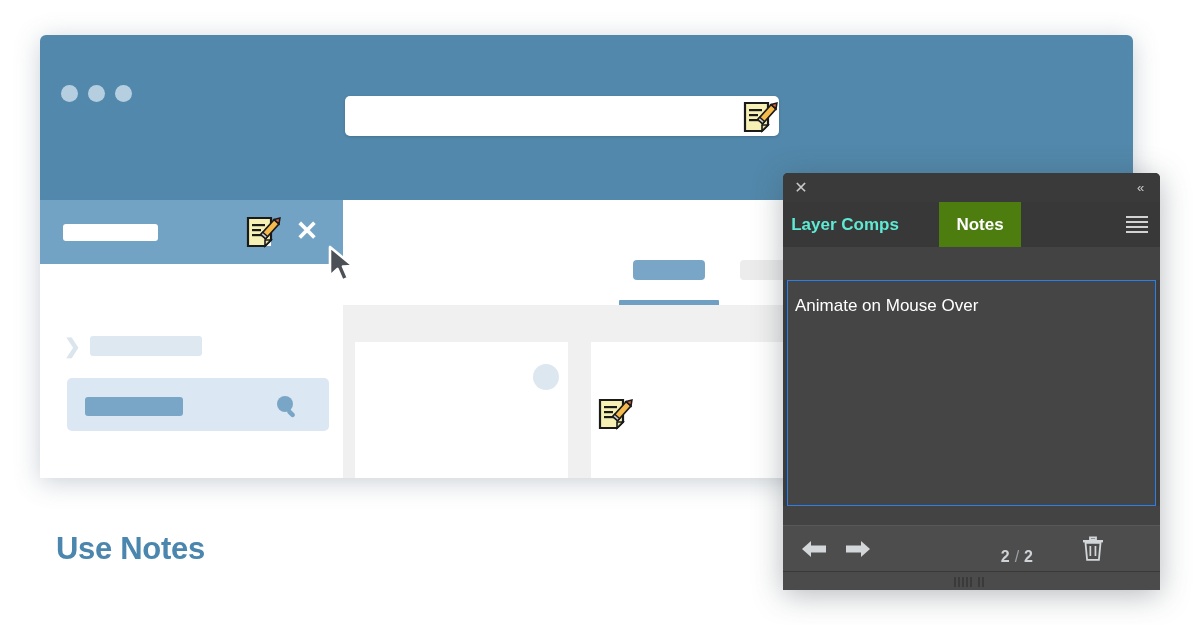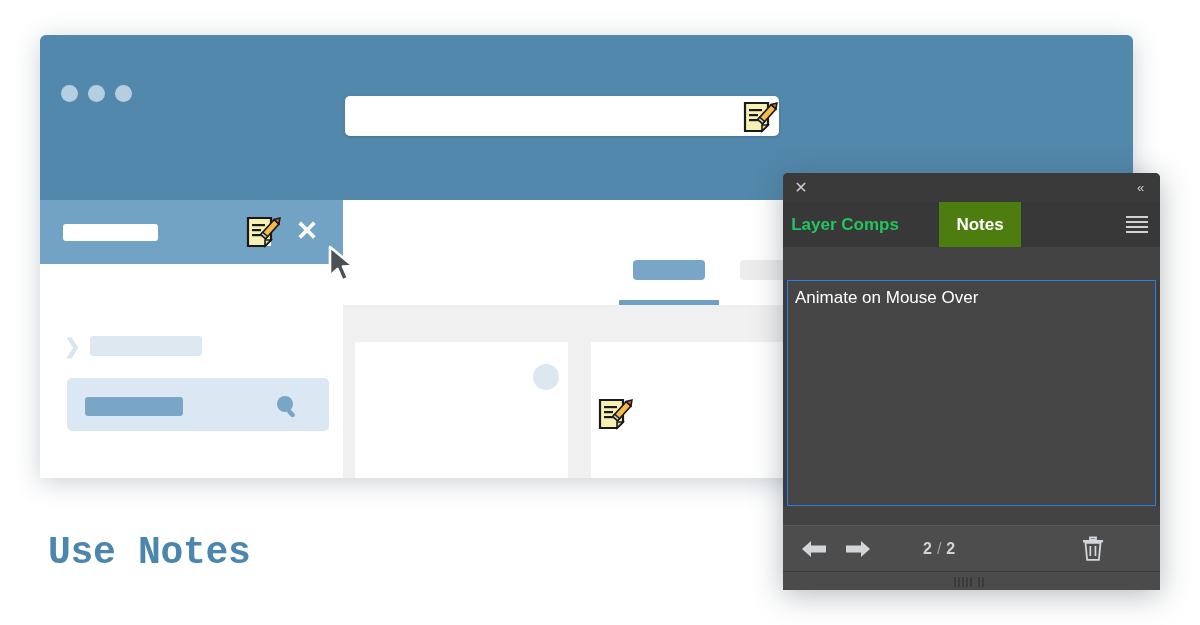--- a/index.html
+++ b/index.html
@@ -160,26 +160,26 @@
     background: #dde7f0;
   }
   #canvas-note-icon {
     position: absolute; left: 252px; top: 89px;
     width: 40px; height: 40px;
   }
 
   
   #caption {
     position: absolute;
-    left: 48px; top: 531px;
+    left: 56px; top: 531px;
     color: #4a86ad;
-    font-size: 38px;
+    font-size: 31px;
     font-weight: bold;
     letter-spacing: -0.3px;
-    font-family: Liberation Mono, monospace;
+    font-family: Liberation Sans, sans-serif;
   }
 
   
   #notes-panel {
     position: absolute;
     left: 783px; top: 173px;
     width: 377px; height: 417px;
     background: #3d3d3d;
     border-radius: 5px 5px 0 0;
     box-shadow: 0 5px 30px rgba(60,70,80,0.38);
@@ -215,21 +215,21 @@
     position: absolute; top: 0;
     height: 45px;
     line-height: 45px;
     font-size: 17px;
     font-weight: bold;
     text-align: center;
     font-family: "Liberation Sans", sans-serif;
   }
   #ptab-layer-comps {
     left: 0; width: 124px;
-    color: #22c55e;
+    color: #5eead4;
     background: #383838;
   }
   #ptab-notes {
     left: 156px; width: 82px;
     color: #ffffff;
     background: #4d7c0f;
   }
   #panel-menu-icon {
     position: absolute; right: 12px; top: 14px;
     width: 22px; height: 17px;
@@ -245,21 +245,21 @@
   }
   #note-textarea {
     position: absolute; left: 4px; top: 107px;
     width: 369px; height: 226px;
     background: #454545;
     border: 1px solid #2c7fe8;
     box-sizing: border-box;
     color: #ffffff;
     font-size: 17px;
     font-family: "Liberation Sans", sans-serif;
-    padding: 6px 7px;
+    padding: 14px 7px;
     resize: none;
     outline: none;
     overflow: hidden;
     line-height: 22px;
   }
   #panel-spacer {
     position: absolute; left: 0; top: 333px;
     width: 100%; height: 19px;
     background: #434343;
   }
@@ -270,24 +270,24 @@
     border-top: 1px solid #585858;
     border-bottom: 1px solid #3b3b3b;
   }
   .nav-arrow {
     position: absolute; top: 11px;
     width: 26px; height: 24px;
   }
   #nav-prev { left: 18px; }
   #nav-next { left: 62px; }
   #page-counter {
-    position: absolute; left: 140px; top: 0;
+    position: absolute; left: 140px; top: 8px;
     width: 110px; height: 46px;
     line-height: 46px;
-    text-align: left;
+    text-align: right;
     color: #cfd3d6;
     font-size: 16px;
     font-weight: bold;
     font-family: "Liberation Sans", sans-serif;
   }
   #page-counter .sep { color: #9aa0a5; font-weight: normal; padding: 0 5px; }
   #trash-icon {
     position: absolute; left: 298px; top: 10px;
     width: 24px; height: 26px;
   }

